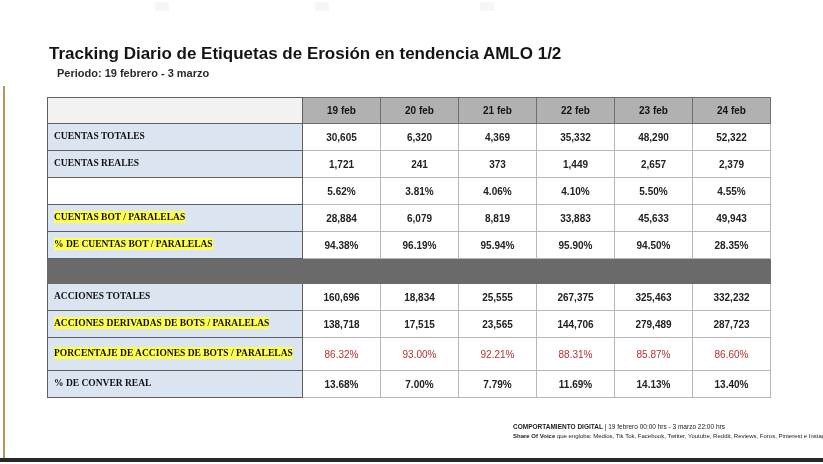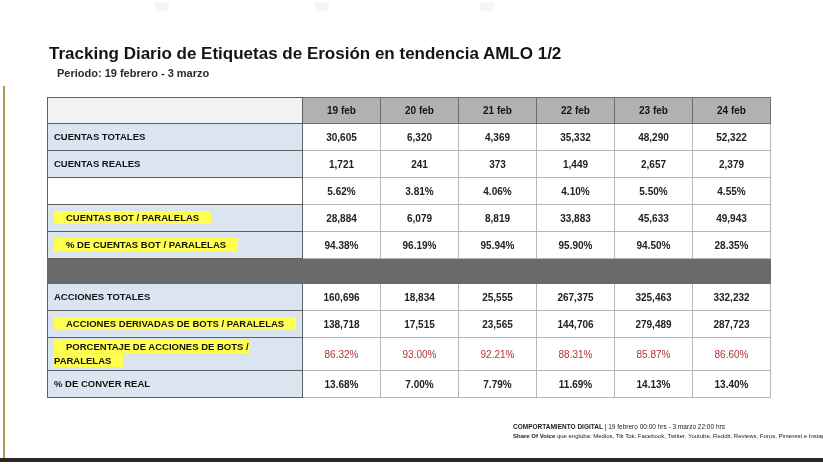--- a/index.html
+++ b/index.html
@@ -32,25 +32,26 @@
   .corner-cell { background:#f2f2f2; border:1px solid #5f5f5f; }
   .head-cell {
     background:#b1b1b1; border:1px solid #6e6e6e;
     font-weight:bold; color:#141414;
   }
   .label-cell {
     background:#dbe5f1; border:1px solid #5f5f5f;
     text-align:left; padding:2px 4px 2px 6px;
     font-weight:bold; font-size:9.5px; color:#111;
     line-height:1.45;
+    font-family:Liberation Serif, serif;
   }
   .label-cell.empty-label { background:#ffffff; }
   .value-cell { background:#ffffff; border:1px solid #b7b7b7;font-weight:bold; }
   .value-red { color:#b8312f; font-weight:normal; }
-  .hl { background:#ffff4f; padding:1px 12px;text-align:center; }
+  .hl { background:#ffff4f; padding:1px 0;text-align:center; }
   .divider-cell { background:#6a6a6a; border:1px solid #6a6a6a; }
   tbody tr.row-tall { height:33px; }
   tbody tr.row-div { height:25px; }
   .footer {
     position:absolute; left:513px; top:422px;
     font-size:6.5px; color:#1a1a1a; line-height:1.6;
     white-space:nowrap;
   }
   .footer .bold { font-weight:bold; }
   .footer .l2 { font-size:6px; }

